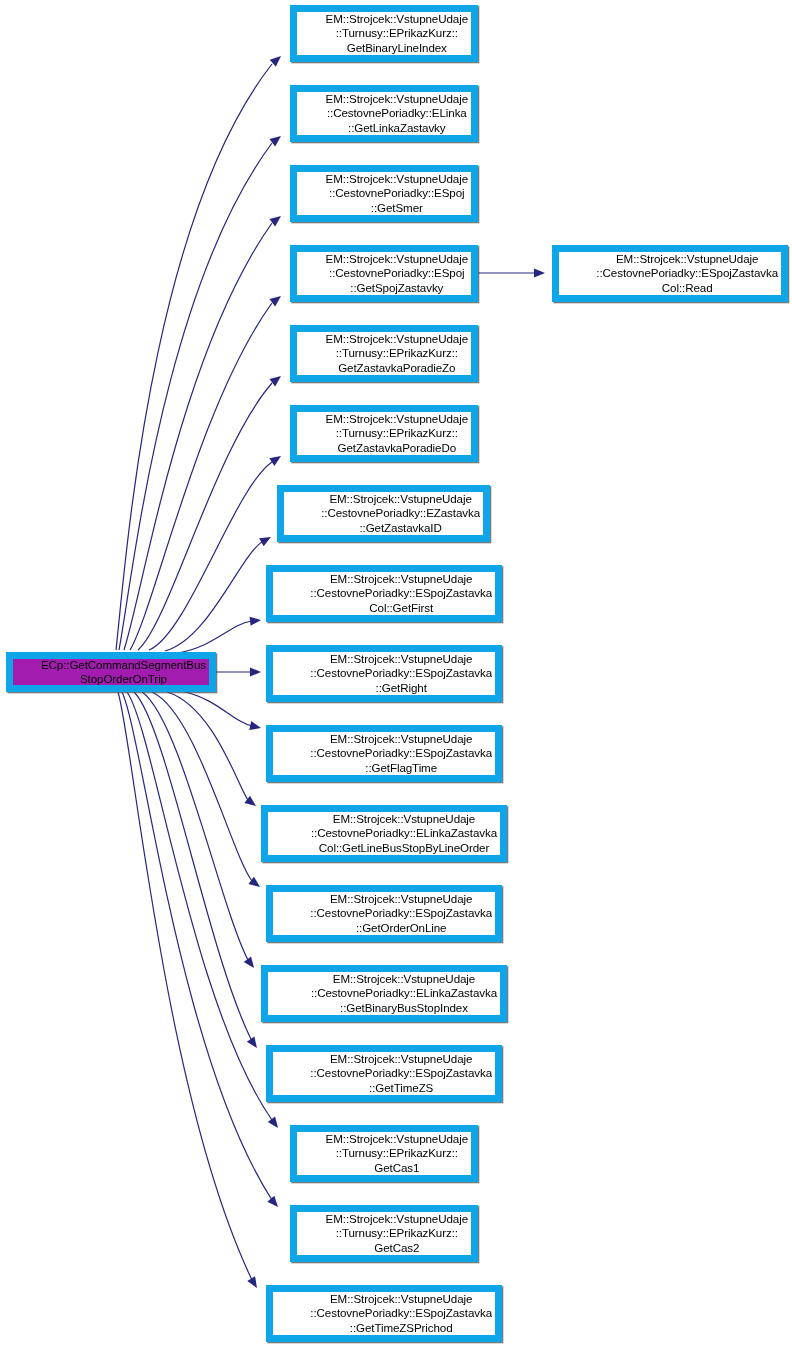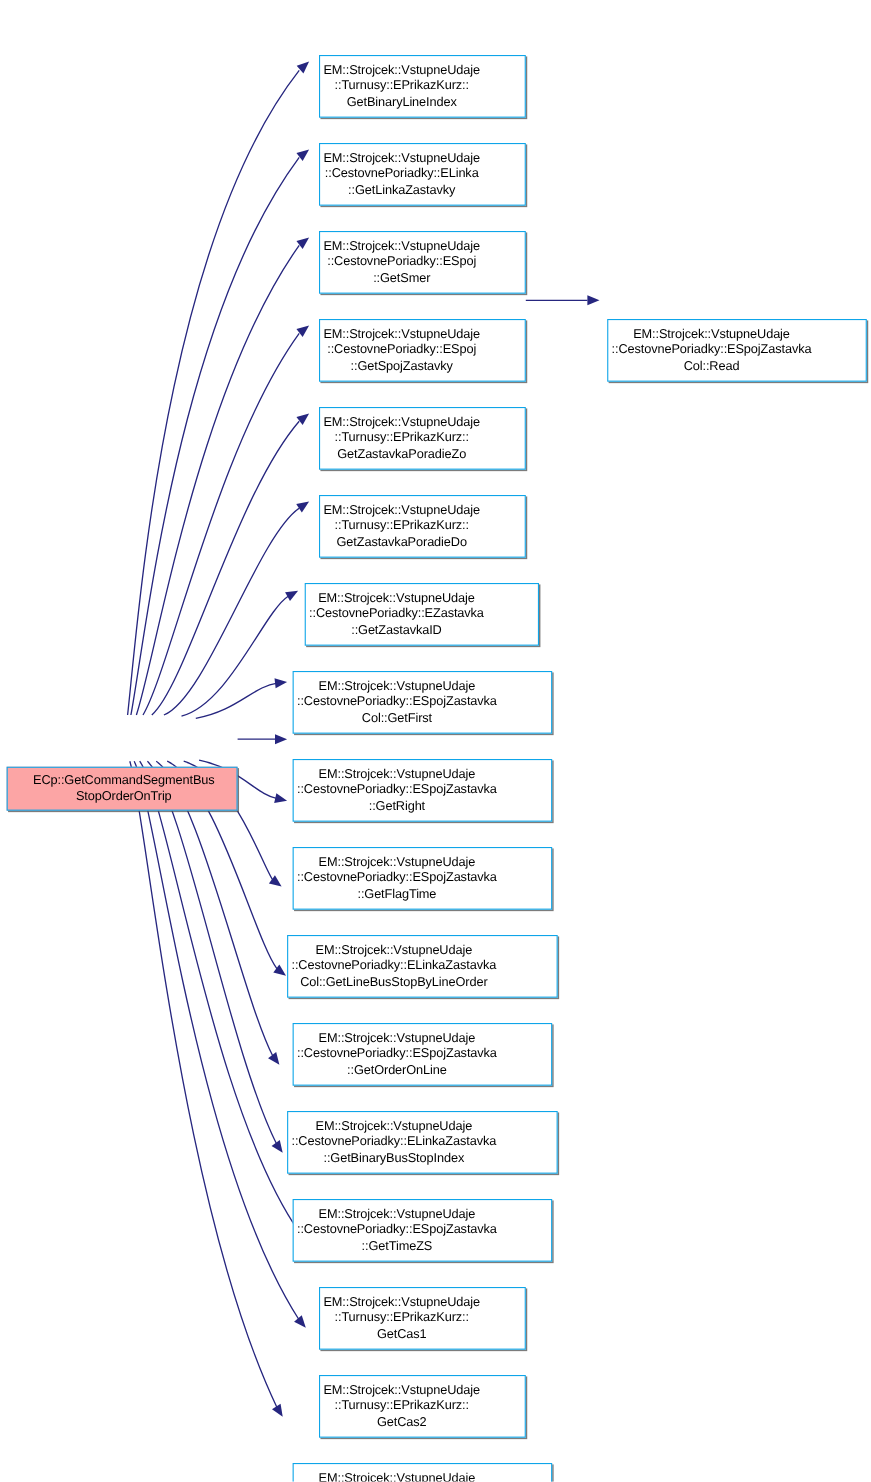--- a/index.html
+++ b/index.html
@@ -21,36 +21,35 @@
     position: absolute;
     left: 0;
     top: 0;
     width: 792px;
     height: 1347px;
     pointer-events: none;
   }
   .node {
     position: absolute;
     box-sizing: border-box;
-    border: 1px solid #0ea5e9;
+    border: 7px solid #0ea5e9;
     background: #ffffff;
     display: flex;
     align-items: center;
-    justify-content: flex-start;
+    justify-content: flex-end;
     text-align: center;
     font-size: 11.6px;
     line-height: 14.2px;
     color: #000000;
     letter-spacing: -0.1px;
     white-space: pre-line;
     box-shadow: 1.3px 1.3px 0 0 rgba(80,80,80,0.75);
-    margin-top: 45px;
   }
   .node.root {
-    background: #fca5a5;
+    background: #a21caf;
     padding-left: 20px;
   }
   .node-label {
     display: block;
     padding: 0 3px;
     white-space: pre-line;
   }
 </style>
 </head>
 <body>

